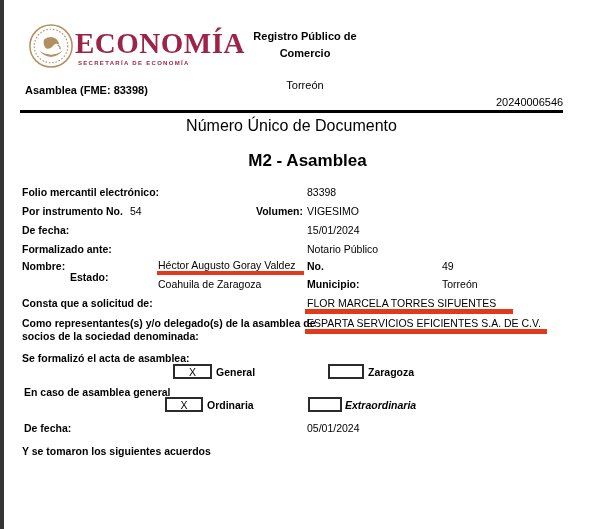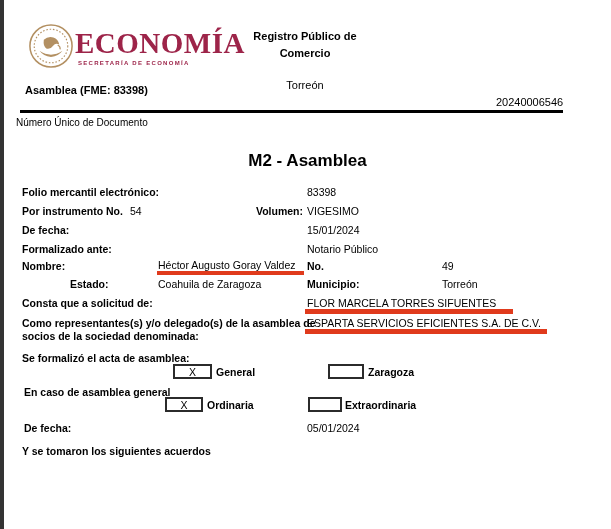--- a/index.html
+++ b/index.html
@@ -40,21 +40,21 @@
 
   <div class="abs doc-title">
     <div>Registro Público de</div>
     <div>Comercio</div>
   </div>
   <div class="abs office">Torreón</div>
 
   <div class="abs hdr-small" style="left:25px;top:84px;font-weight:bold;">Asamblea (FME: 83398)</div>
   <div class="abs hdr-small" style="left:20px;top:96px;width:575px;text-align:right;">20240006546800HJ</div>
   <div class="rule"></div>
-  <div class="abs" style="left:16px;top:117px;width:575px;text-align:left;font-size:10px;">Número Único de Documento</div>
+  <div class="abs" style="left:4px;top:117px;width:575px;text-align:center;font-size:16px;">Número Único de Documento</div>
 
   <div class="abs form-title">M2 - Asamblea</div>
 
   <div class="abs lbl" style="left:22px;top:186px;">Folio mercantil electrónico:</div>
   <div class="abs val" style="left:307px;top:186px;">83398</div>
 
   <div class="abs lbl" style="left:22px;top:205px;">Por instrumento No.</div>
   <div class="abs val" style="left:130px;top:205px;">54</div>
   <div class="abs lbl" style="left:213px;top:205px;width:90px;text-align:right;">Volumen:</div>
   <div class="abs val" style="left:307px;top:205px;">VIGESIMO</div>
@@ -64,21 +64,21 @@
 
   <div class="abs lbl" style="left:22px;top:243px;">Formalizado ante:</div>
   <div class="abs val" style="left:307px;top:243px;">Notario Público</div>
 
   <div class="abs lbl" style="left:22px;top:260px;">Nombre:</div>
   <div class="abs val" style="left:158px;top:259px;">Héctor Augusto Goray Valdez</div>
   <div class="redline" style="left:157px;top:271px;width:147px;"></div>
   <div class="abs lbl" style="left:307px;top:260px;">No.</div>
   <div class="abs val" style="left:442px;top:260px;">49</div>
 
-  <div class="abs lbl" style="left:22px;top:278px;padding-left:48px;">Estado:</div>
+  <div class="abs lbl" style="left:22px;top:271px;padding-left:48px;">Estado:</div>
   <div class="abs val" style="left:158px;top:278px;">Coahuila de Zaragoza</div>
   <div class="abs lbl" style="left:307px;top:278px;">Municipio:</div>
   <div class="abs val" style="left:442px;top:278px;">Torreón</div>
 
   <div class="abs lbl" style="left:22px;top:297px;">Consta que a solicitud de:</div>
   <div class="abs val" style="left:307px;top:297px;">FLOR MARCELA TORRES SIFUENTES</div>
   <div class="redline" style="left:305px;top:309px;width:208px;height:5px;"></div>
 
   <div class="abs lbl" style="left:22px;top:317px;">Como representantes(s) y/o delegado(s) de la asamblea de</div>
   <div class="abs val" style="left:307px;top:317px;">ESPARTA SERVICIOS EFICIENTES S.A. DE C.V.</div>
@@ -98,19 +98,19 @@
 
   <div class="abs lbl" style="left:24px;top:386px;">En caso de asamblea general</div>
 
   <div class="cbox" style="left:165px;top:397px;width:38px;">
     <span>X</span>
   </div>
   <div class="abs lbl" style="left:207px;top:399px;">Ordinaria</div>
   <div class="cbox" style="left:308px;top:397px;width:34px;">
     <span></span>
   </div>
-  <div class="abs lbl" style="left:345px;top:399px;">Extraordinaria</div>
+  <div class="abs lbl" style="left:345px;top:399px;font-style:italic;">Extraordinaria</div>
 
   <div class="abs lbl" style="left:24px;top:422px;">De fecha:</div>
   <div class="abs val" style="left:307px;top:422px;">05/01/2024</div>
 
   <div class="abs lbl" style="left:22px;top:445px;">Y se tomaron los siguientes acuerdos</div>
 </div>
 
 </body></html>

